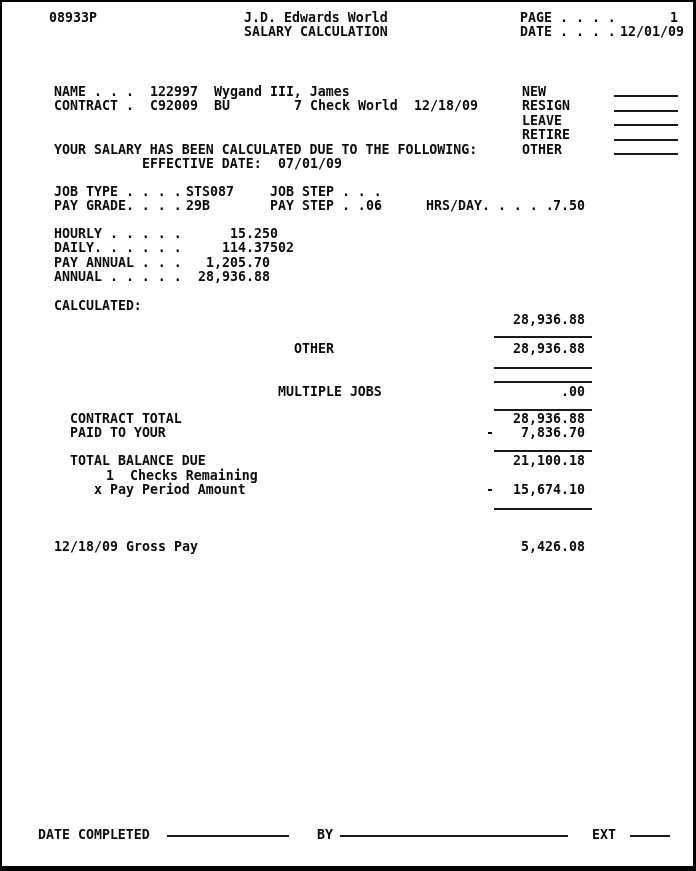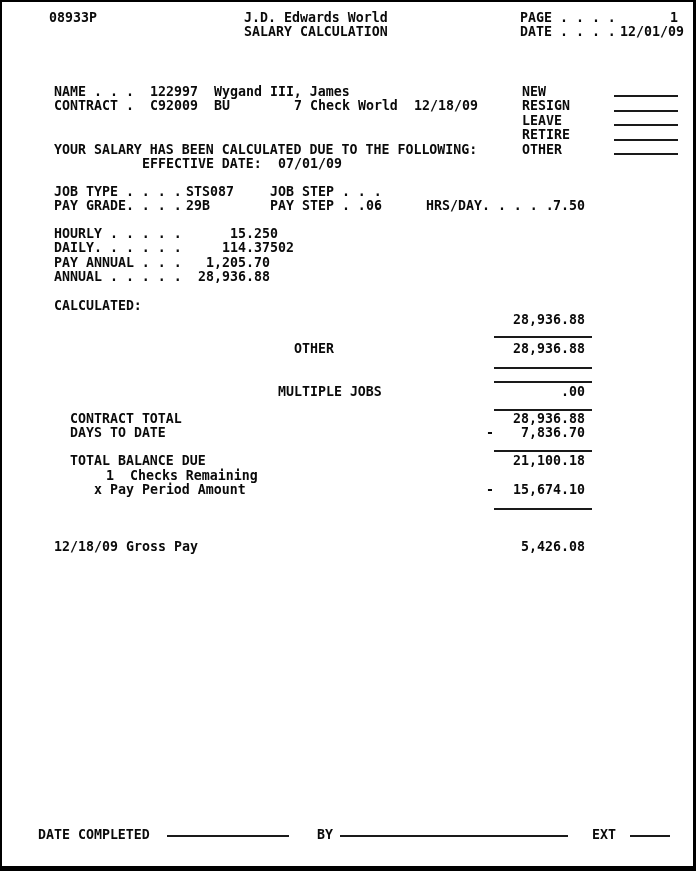--- a/index.html
+++ b/index.html
@@ -85,21 +85,21 @@
   <span class="t" style="left:511px;top:340px">28,936.88</span>
 
   <div class="ln" style="left:492px;top:365px;width:98px"></div>
   <div class="ln" style="left:492px;top:379px;width:98px"></div>
   <span class="t" style="left:276px;top:383px">MULTIPLE JOBS</span>
   <span class="t" style="left:559px;top:383px">.00</span>
 
   <div class="ln" style="left:492px;top:407px;width:98px"></div>
   <span class="t" style="left:68px;top:410px">CONTRACT TOTAL</span>
   <span class="t" style="left:511px;top:410px">28,936.88</span>
-  <span class="t" style="left:68px;top:424px">DAYS TO DATE</span>
+  <span class="t" style="left:68px;top:424px">PAID TO YOUR</span>
   <span class="t" style="left:484px;top:424px">-</span>
   <span class="t" style="left:519px;top:424px">7,836.70</span>
 
   <div class="ln" style="left:492px;top:448px;width:98px"></div>
   <span class="t" style="left:68px;top:452px">TOTAL BALANCE DUE</span>
   <span class="t" style="left:511px;top:452px">21,100.18</span>
   <span class="t" style="left:104px;top:467px">1  Checks Remaining</span>
   <span class="t" style="left:92px;top:481px">x Pay Period Amount</span>
   <span class="t" style="left:484px;top:481px">-</span>
   <span class="t" style="left:511px;top:481px">15,674.10</span>

